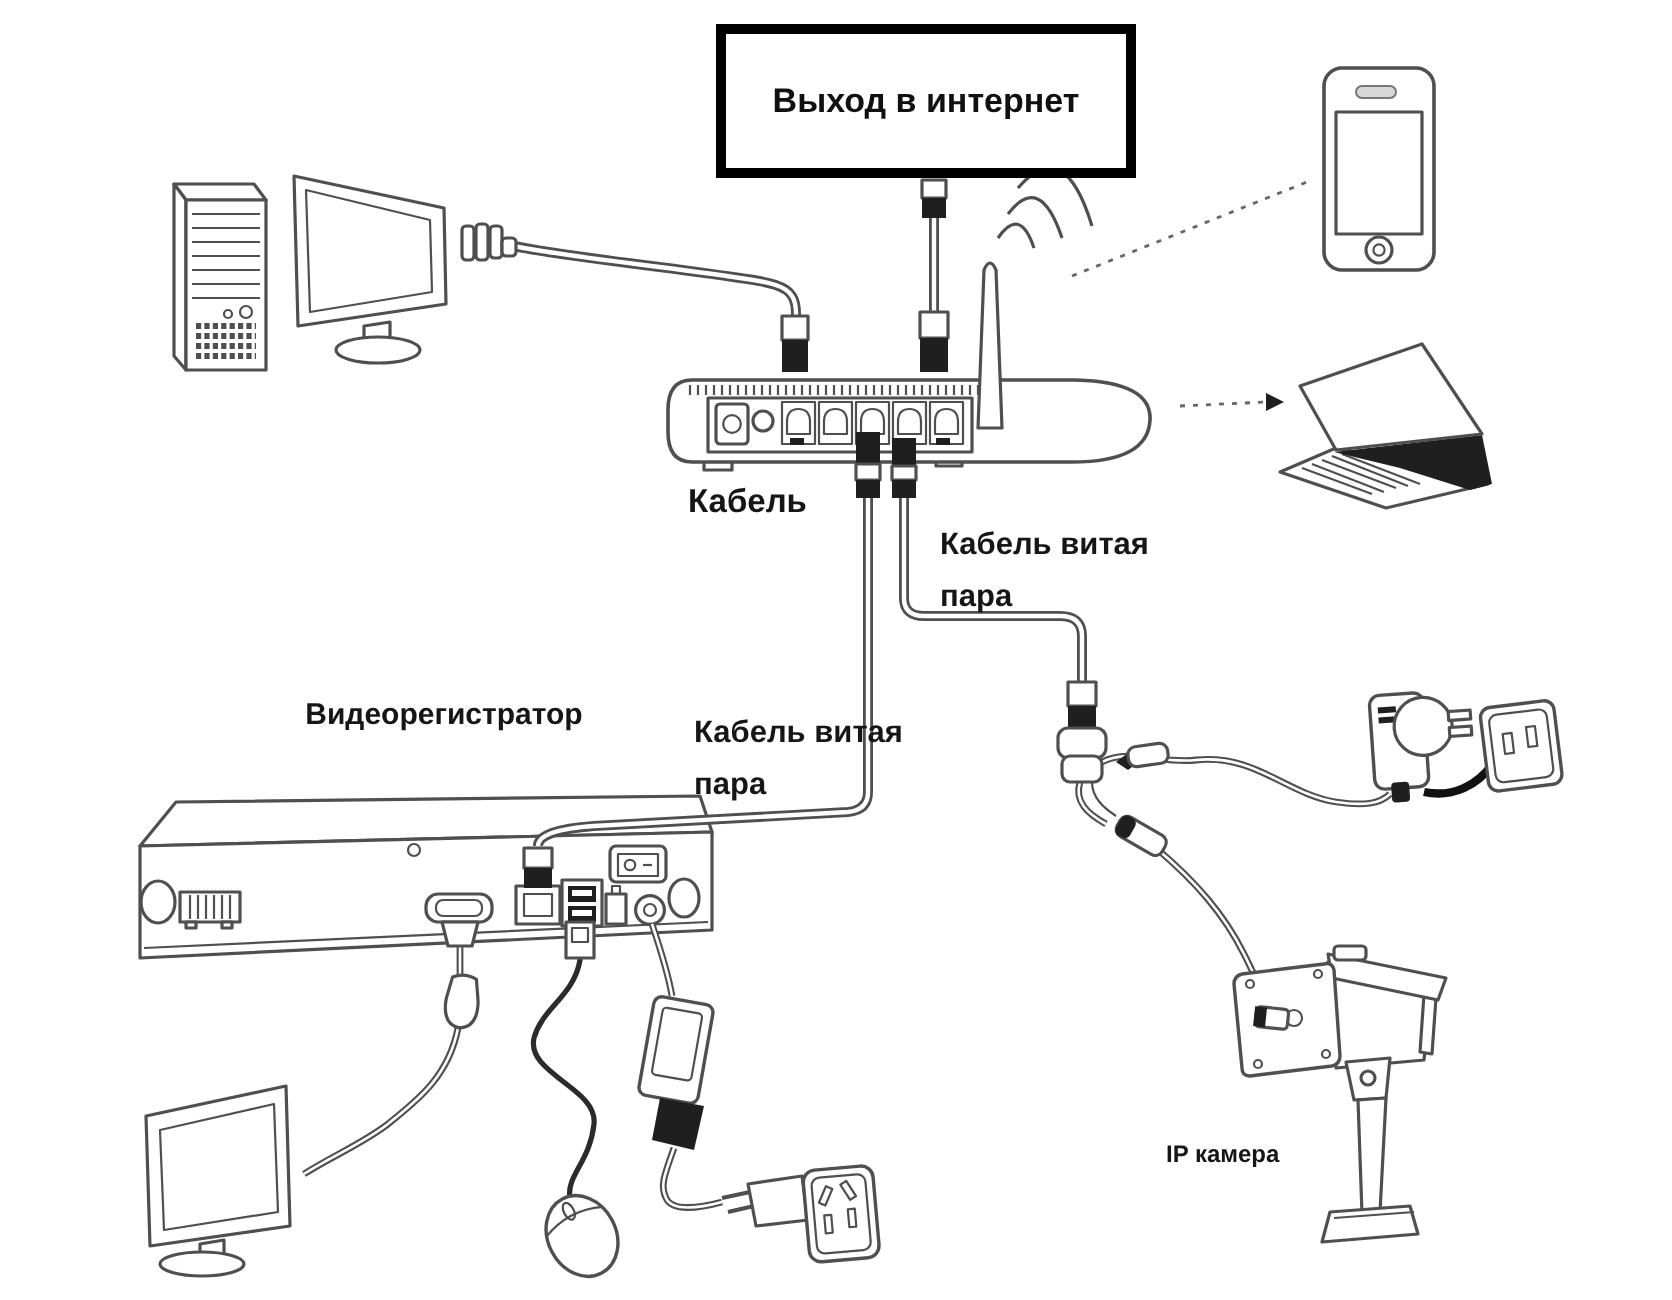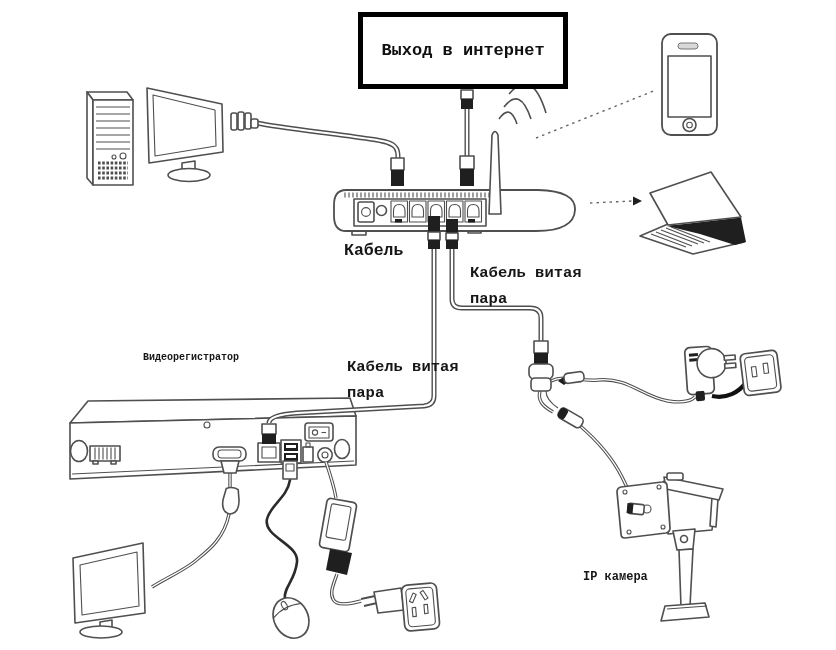--- a/index.html
+++ b/index.html
@@ -1,17 +1,17 @@
 <!DOCTYPE html>
 <html><head>
 <meta charset="utf-8">
 <style>
   html,body{margin:0;padding:0;background:#fff;}
   #canvas{position:relative;width:836px;height:650px;background:#ffffff;overflow:hidden;
-          font-family:Liberation Mono, monospace;}
+          font-family:Liberation Sans, sans-serif;}
   #art{position:absolute;left:0;top:0;z-index:1;}
   .lbl{position:absolute;z-index:2;font-weight:bold;color:#161616;white-space:nowrap;line-height:26px;}
   .lbl span{display:block;}
   .ibox{position:absolute;z-index:2;left:358px;top:12px;width:210px;height:77px;
         border:5px solid #000;box-sizing:border-box;background:#fff;
         display:flex;align-items:center;justify-content:center;}
   .ibox span{font-weight:bold;font-size:17px;color:#101010;}
   
   .st{stroke:#4f4f4f;stroke-width:1.6;fill:#fff;stroke-linejoin:round;}
   .stn{stroke:#4f4f4f;stroke-width:1.6;fill:none;stroke-linejoin:round;}
@@ -311,21 +311,21 @@
 <div class="lbl" style="left:470px;top:260px;font-size:15.5px;">
   <span>Кабель витая</span>
   <span>пара</span>
 </div>
 
 <div class="lbl" style="left:347px;top:354px;font-size:15.5px;">
   <span>Кабель витая</span>
   <span>пара</span>
 </div>
 
-<div class="lbl" style="left:143px;top:342px;width:158px;text-align:left;font-size:10px;line-height:31px;">
+<div class="lbl" style="left:143px;top:342px;width:158px;text-align:center;font-size:15px;line-height:31px;">
   <span>Видеорегистратор</span>
 </div>
 
 <div class="lbl" style="left:30px;top:489px;font-size:15.5px;">
 </div>
 
 <div class="lbl" style="left:583px;top:564px;font-size:12px;">
   <span>IP камера</span>
 </div>
 

